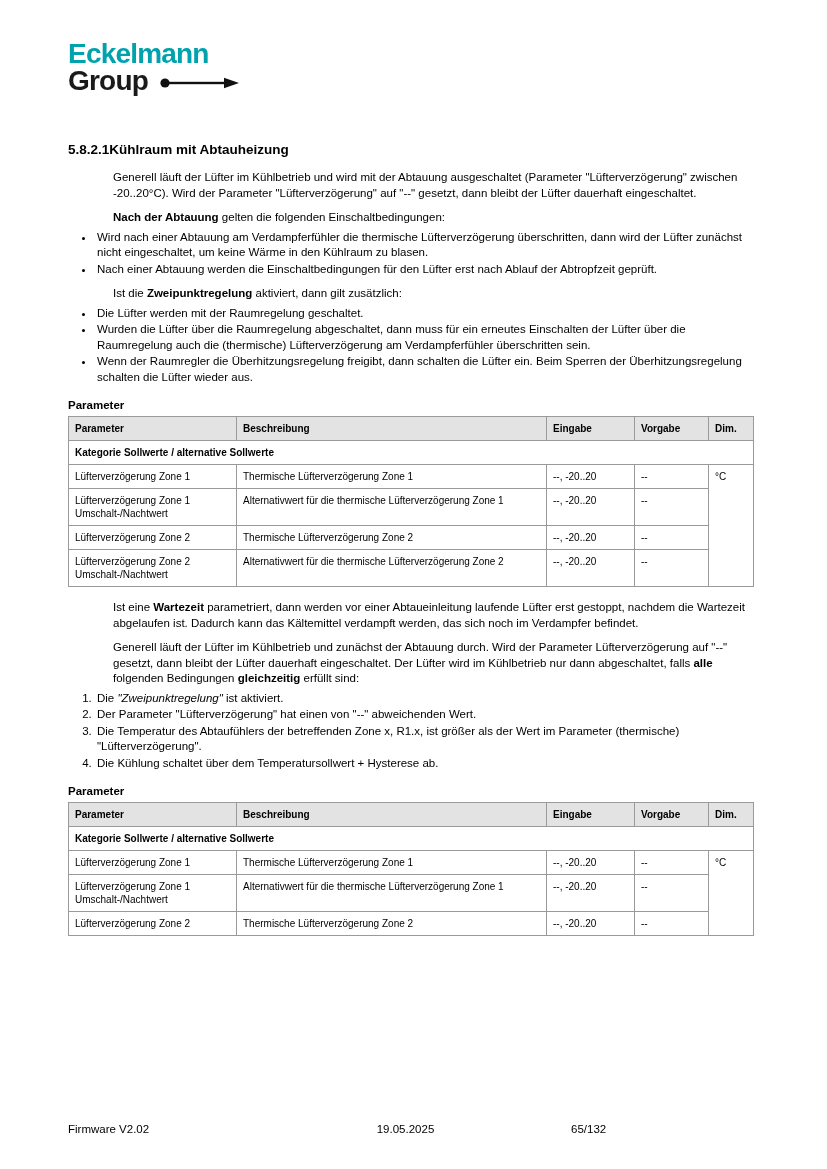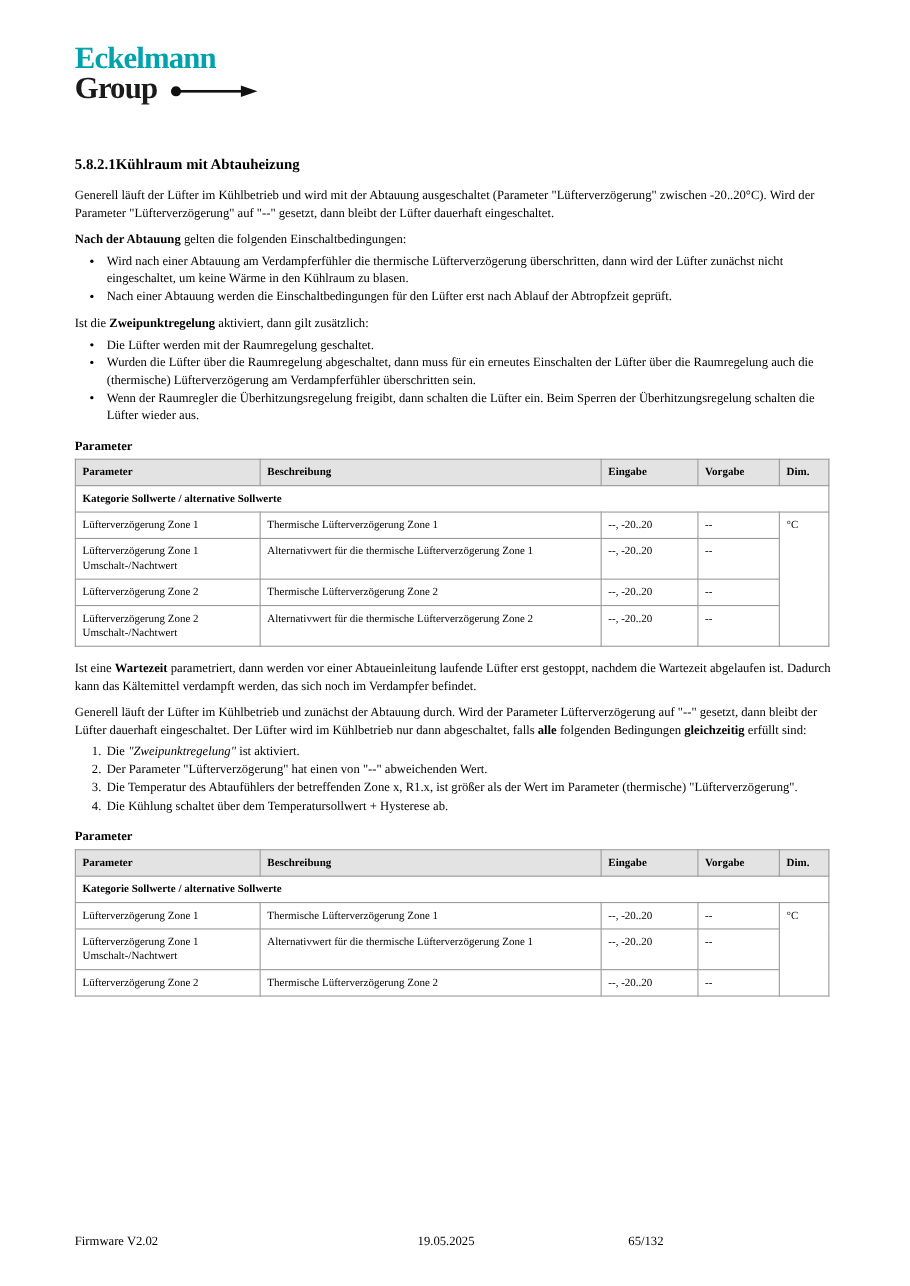--- a/index.html
+++ b/index.html
@@ -2,21 +2,21 @@
 <html><head>
 <meta charset="utf-8">
 <style>
   * { margin:0; padding:0; box-sizing:border-box; }
   html,body { background:#ffffff; }
   .page {
     position:relative;
     width:827px; height:1169px;
     background:#ffffff;
     color:#000;
-    font-family:Liberation Serif, serif;
+    font-family:Liberation Sans, sans-serif;
     overflow:hidden;
   }
   .content { padding:40px 69px 0 68px; }
 
   
   .logo { margin-bottom:48px; }
   .logo-word {
     font-weight:bold;
     font-size:28px;
     line-height:27px;
@@ -27,21 +27,21 @@
   .logo-row { display:flex; align-items:center; gap:12px; }
   .logo-arrow { display:block; margin-top:4px; }
 
   
   h2.section { font-size:13.5px; font-weight:bold; margin:0 0 13px 0; }
   h2.section .h-num { display:inline-block; }
   h2.section-gap { margin-top:30px; }
   h3.param { font-size:11.5px; font-weight:bold; margin:14px 0 5px 0; }
 
   
-  p { font-size:11.5px; line-height:15.5px; margin-bottom:9px; }
+  p { font-size:11.5px; line-height:15.5px; margin-bottom:9px;margin-left:45px; }
   p.tight { margin-bottom:4px; }
   ul, ol { font-size:11.5px; line-height:15.5px; margin:0 0 9px 0; padding-left:27px; }
   li { margin-bottom:1px; padding-left:2px; }
   strong { font-weight:bold; }
 
   
   table.param-table {
     border-collapse:collapse;
     table-layout:fixed;
     width:686px;

